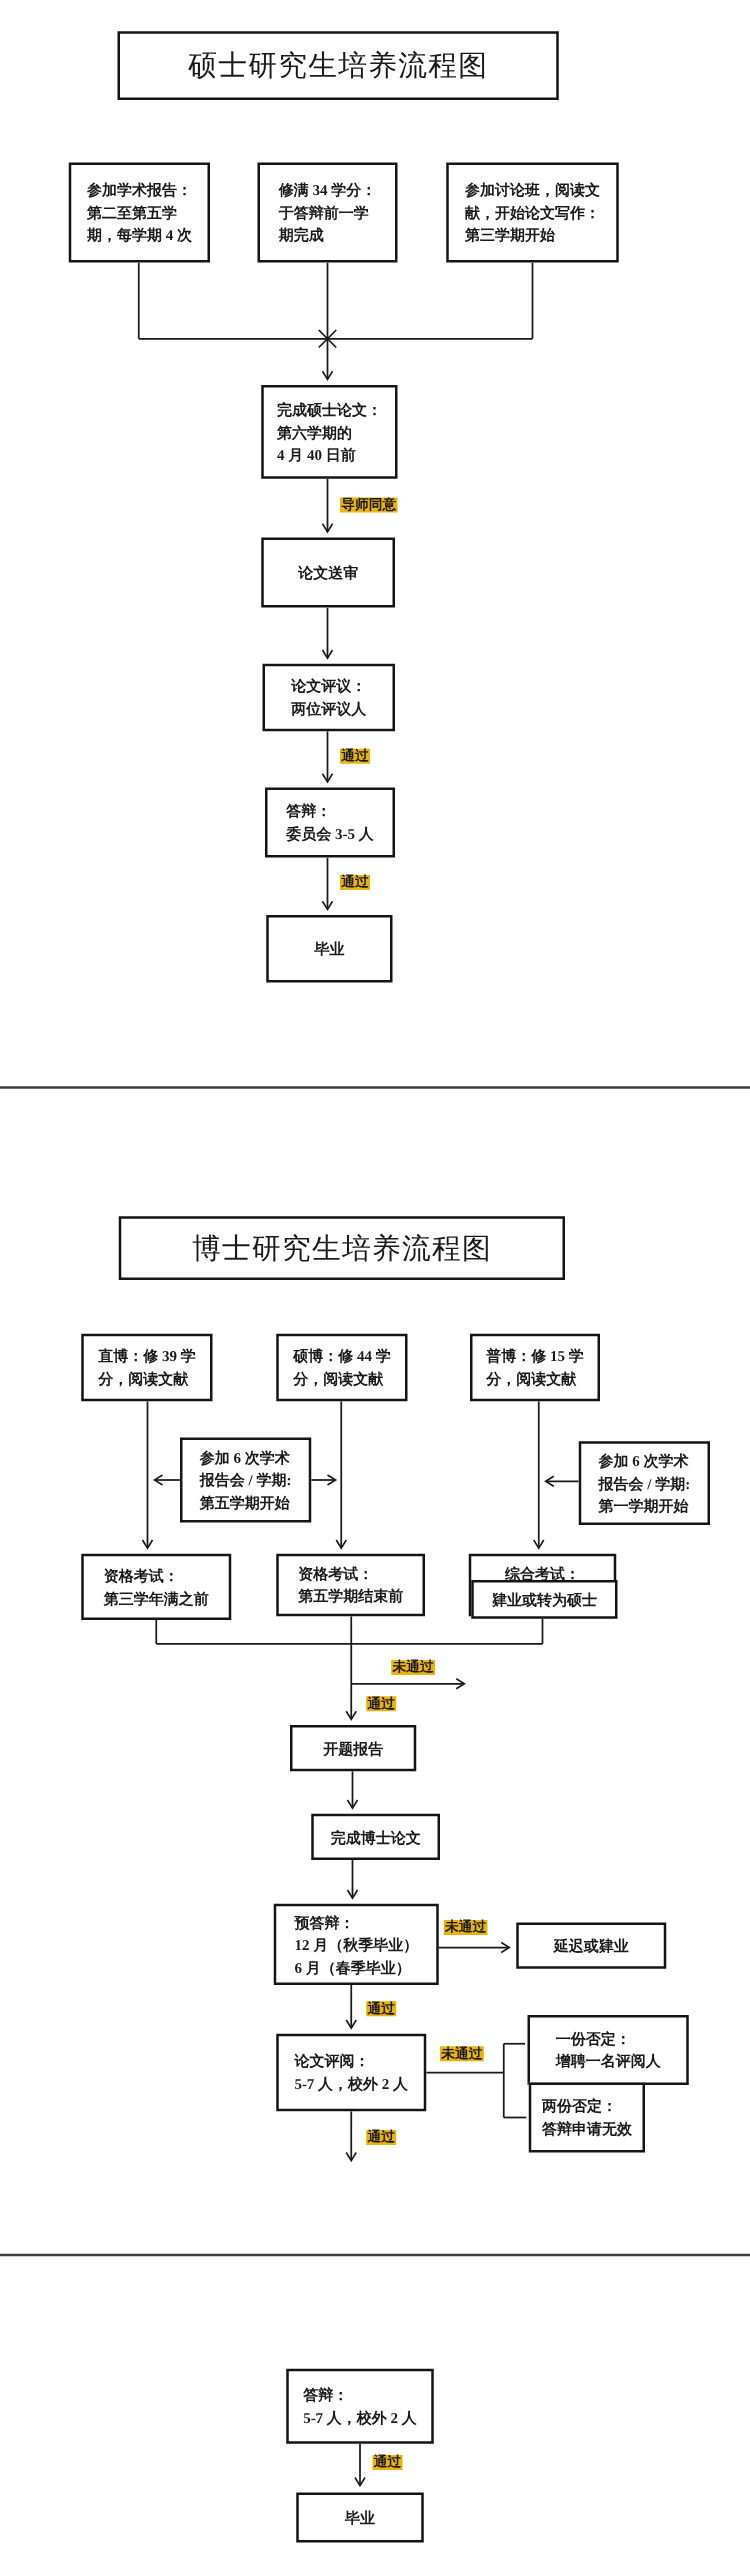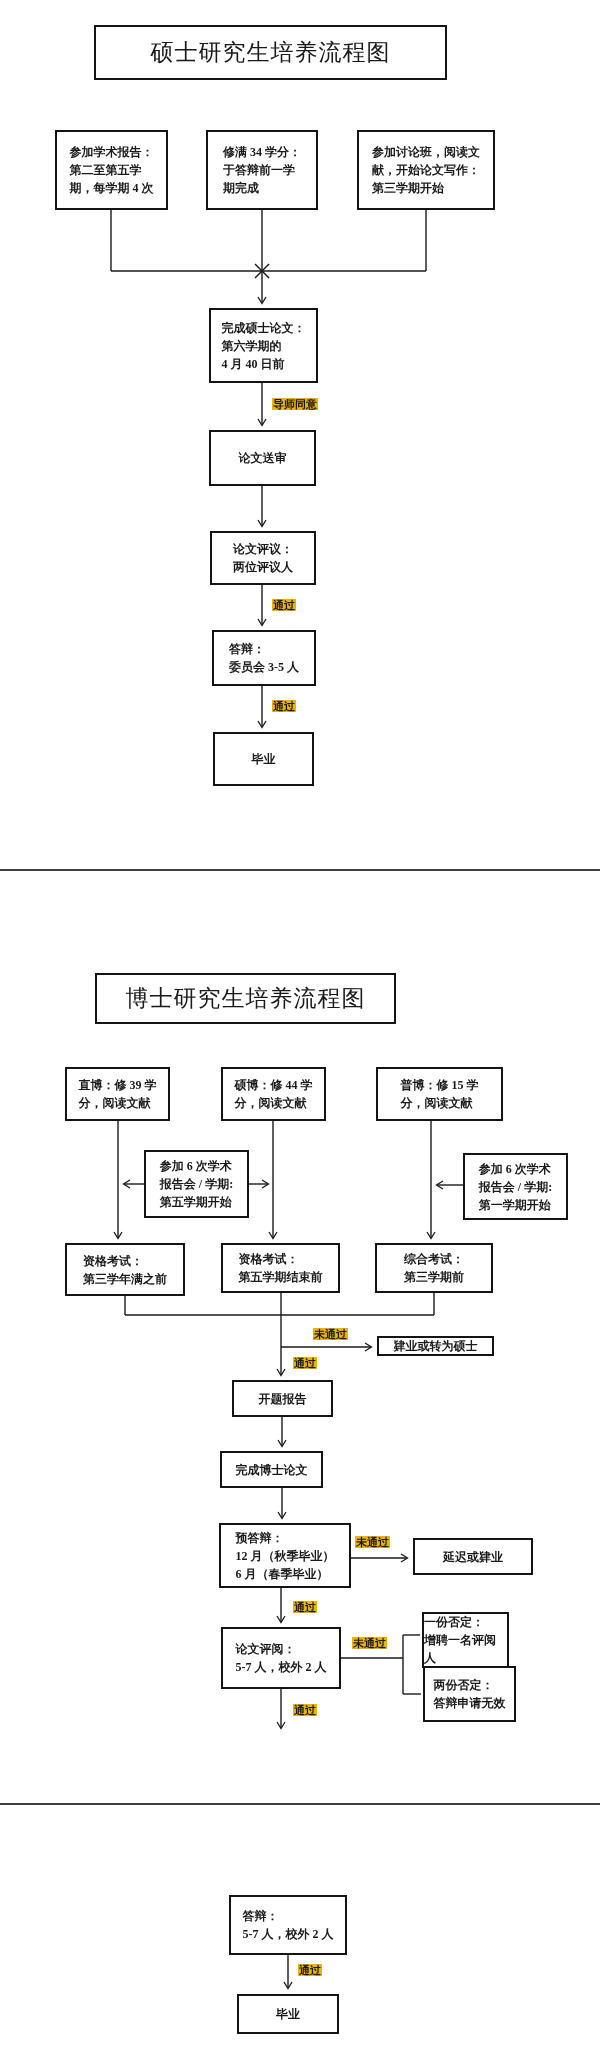--- a/index.html
+++ b/index.html
@@ -110,62 +110,62 @@
 <div class="elabel" style="left:272px;top:599px">通过</div>
 
 <div class="node" style="left:212px;top:630px;width:104px;height:56px">答辩：
 委员会 3-5 人</div>
 <div class="elabel" style="left:272px;top:700px">通过</div>
 
 <div class="node" style="left:213px;top:732px;width:101px;height:54px">毕业</div>
 
 <div class="divider" style="top:869px"></div>
 
-<div class="title-box" style="left:95px;top:973px;width:301px;height:51px">博士研究生培养流程图</div>
+<div class="title-box" style="left:95px;top:973px;width:357px;height:51px">博士研究生培养流程图</div>
 
 <div class="node" style="left:65px;top:1067px;width:105px;height:54px">直博：修 39 学
 分，阅读文献</div>
 <div class="node" style="left:221px;top:1067px;width:105px;height:54px">硕博：修 44 学
 分，阅读文献</div>
-<div class="node" style="left:376px;top:1067px;width:127px;height:54px">普博：修 15 学
+<div class="node" style="left:376px;top:1067px;width:104px;height:54px">普博：修 15 学
 分，阅读文献</div>
 
 <div class="node" style="left:144px;top:1150px;width:105px;height:68px">参加 6 次学术
 报告会 / 学期:
 第五学期开始</div>
 <div class="node" style="left:463px;top:1153px;width:105px;height:67px">参加 6 次学术
 报告会 / 学期:
 第一学期开始</div>
 
 <div class="node" style="left:65px;top:1243px;width:120px;height:53px">资格考试：
 第三学年满之前</div>
 <div class="node" style="left:221px;top:1243px;width:119px;height:50px">资格考试：
 第五学期结束前</div>
 <div class="node" style="left:375px;top:1243px;width:118px;height:50px">综合考试：
 第三学期前</div>
 
 <div class="elabel" style="left:313px;top:1328px">未通过</div>
 <div class="elabel" style="left:293px;top:1357px">通过</div>
-<div class="node" style="left:377px;top:1336px;width:117px;height:20px">肄业或转为硕士</div>
+<div class="node" style="left:377px;top:1264px;width:117px;height:31px">肄业或转为硕士</div>
 
 <div class="node" style="left:232px;top:1380px;width:101px;height:37px">开题报告</div>
 
-<div class="node" style="left:220px;top:1451px;width:103px;height:37px">完成博士论文</div>
+<div class="node" style="left:249px;top:1451px;width:103px;height:37px">完成博士论文</div>
 
 <div class="node" style="left:219px;top:1523px;width:132px;height:65px">预答辩：
 12 月（秋季毕业）
 6 月（春季毕业）</div>
 <div class="elabel" style="left:355px;top:1536px">未通过</div>
 <div class="node" style="left:413px;top:1538px;width:120px;height:37px">延迟或肄业</div>
 <div class="elabel" style="left:293px;top:1601px">通过</div>
 
 <div class="node" style="left:221px;top:1627px;width:120px;height:62px">论文评阅：
 5-7 人，校外 2 人</div>
 <div class="elabel" style="left:352px;top:1637px">未通过</div>
-<div class="node" style="left:422px;top:1612px;width:87px;height:56px">一份否定：
+<div class="node" style="left:422px;top:1612px;width:129px;height:56px">一份否定：
 增聘一名评阅人</div>
 <div class="node" style="left:423px;top:1666px;width:93px;height:56px">两份否定：
 答辩申请无效</div>
 <div class="elabel" style="left:293px;top:1704px">通过</div>
 
 <div class="divider" style="top:1803px"></div>
 
 <div class="node" style="left:229px;top:1895px;width:118px;height:60px">答辩：
 5-7 人，校外 2 人</div>
 <div class="elabel" style="left:298px;top:1964px">通过</div>

